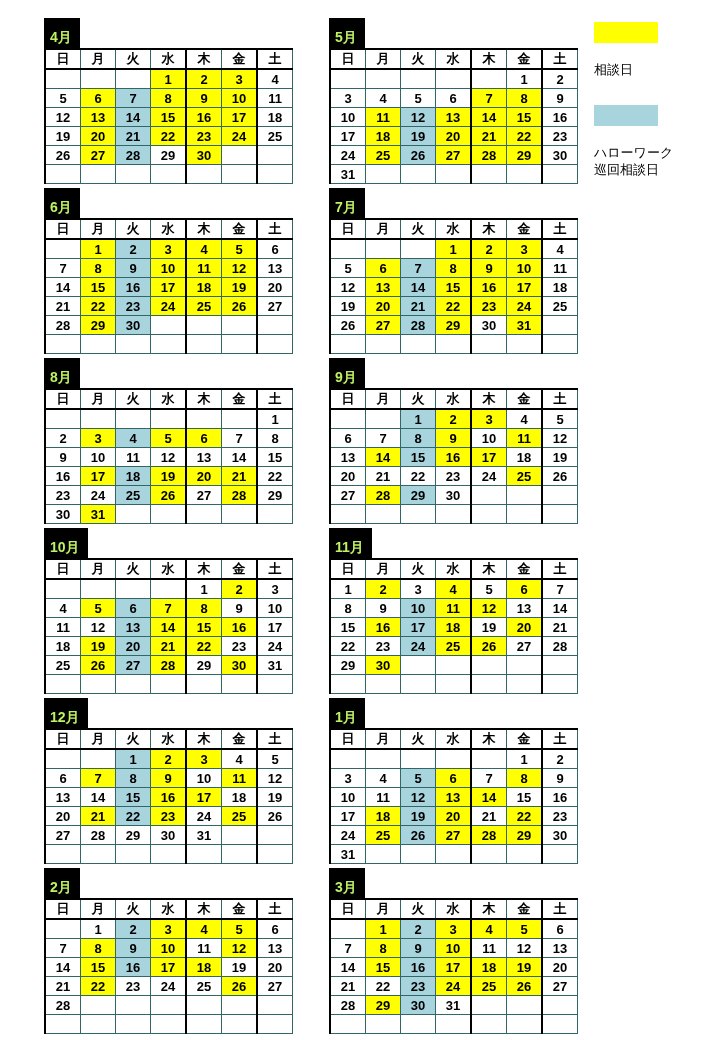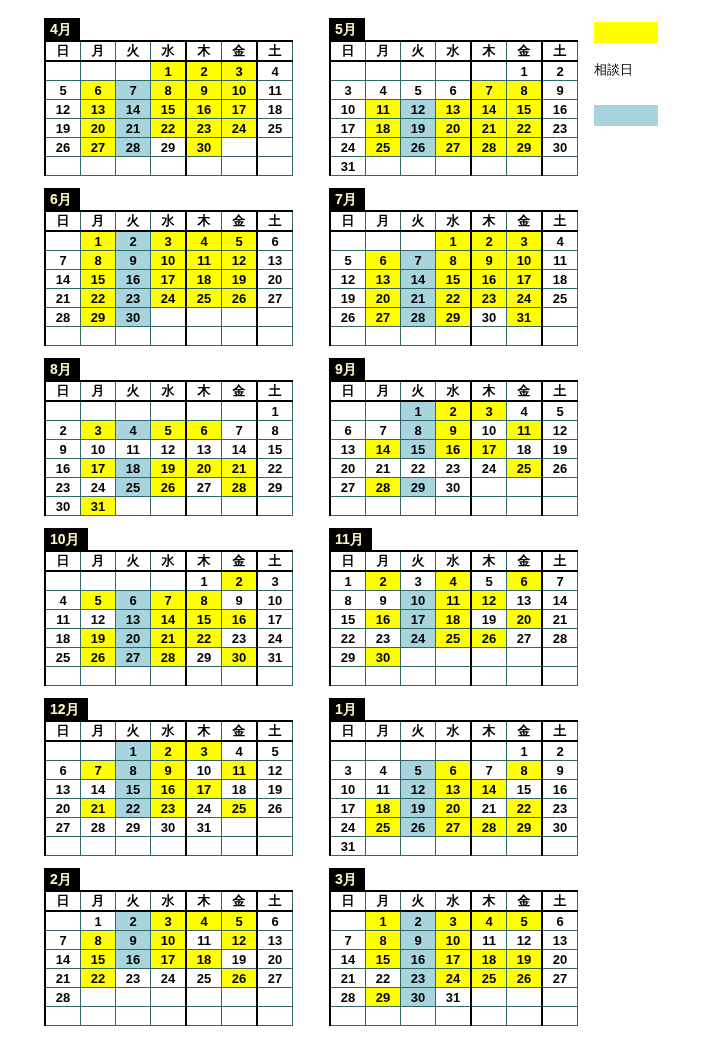--- a/index.html
+++ b/index.html
@@ -9,23 +9,23 @@
     position:relative;overflow:hidden;
   }
   .page{position:absolute;left:0;top:0;width:720px;height:1040px;}
   .cal-grid{
     position:absolute;left:44px;top:18px;
     display:grid;grid-template-columns:242px 242px;
     column-gap:43px;row-gap:11px;
   }
   .month{width:242px;height:159px;}
   .month-title{
-    display:inline-block;background:#000;color:#fef9c3;
+    display:inline-block;background:#000;color:#bef264;
     font-weight:bold;font-size:14px;line-height:18px;
-    padding:1px 7px 1px 5px;margin-bottom:0;
+    padding:9px 7px 1px 5px;margin-bottom:0;
     border:1px solid #000;
   }
   table.cal{
     border-collapse:collapse;table-layout:fixed;
     width:240px;background:#fff;
   }
   table.cal th, table.cal td{
     width:34px;height:18px;padding:0;
     border:1px solid #336666;
     text-align:center;vertical-align:middle;
@@ -881,14 +881,18 @@
               <td></td>
             </tr>
           </tbody>
         </table></div>
     </div>
 
   <div class="legend">
     <div class="swatch swatch-consult"></div>
     <div class="legend-label">相談日</div>
     <div class="swatch swatch-hw"></div>
+    <div class="legend-label">
+      <div>ハローワーク</div>
+      <div>巡回相談日</div>
+    </div>
   </div>
 </div>
 
 </body></html>

